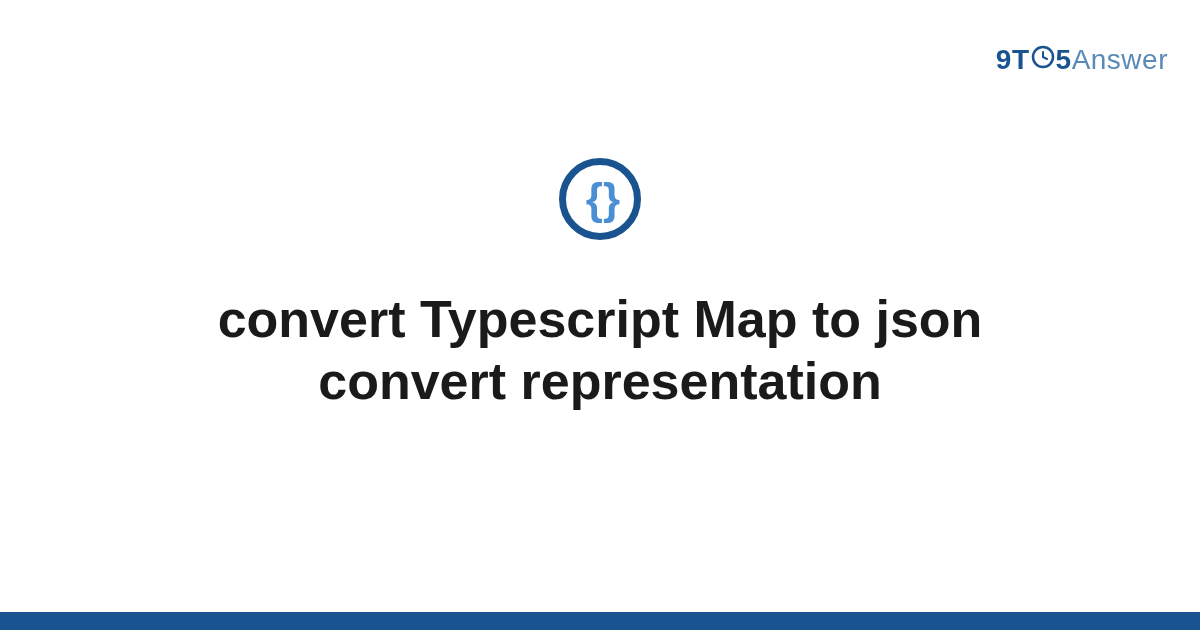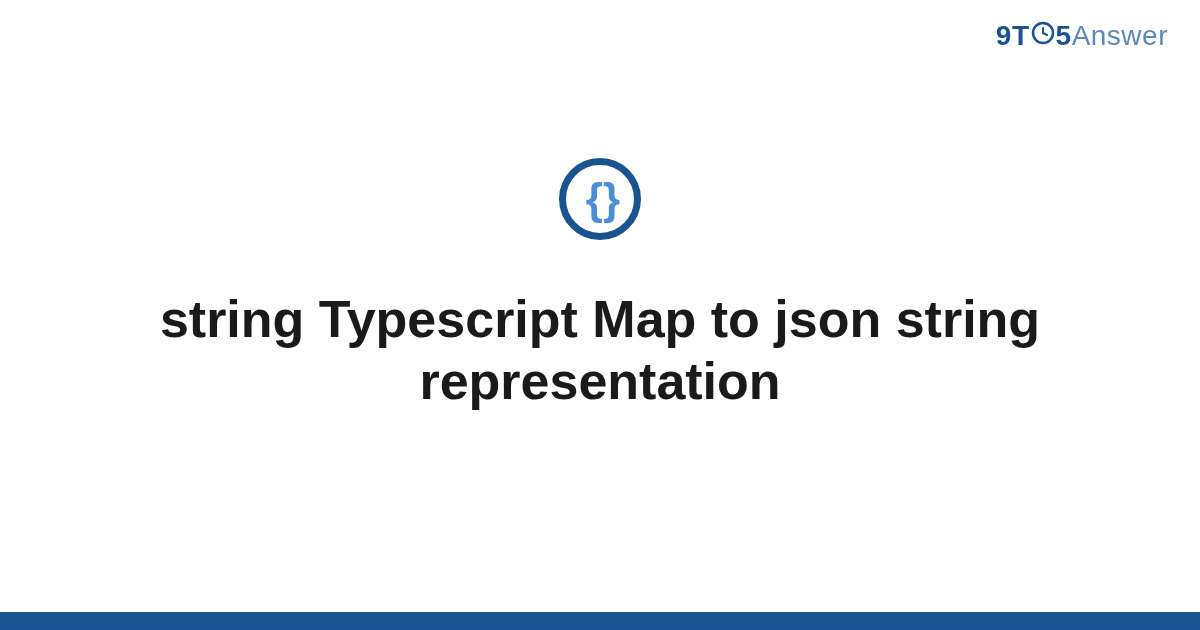--- a/index.html
+++ b/index.html
@@ -18,20 +18,21 @@
     .header {
       position: absolute;
       top: 20px;
       right: 32px;
     }
     .logo {
       font-size: 28px;
       font-weight: 400;
       letter-spacing: 0.5px;
       color: #1a5490;
+      margin-top: 24px;
     }
     .logo .nine {
       color: #1a5490;
       font-weight: 600;
     }
     .logo .t {
       color: #1a5490;
       font-weight: 600;
     }
     .logo .o-icon {
@@ -113,16 +114,16 @@
         </svg></span><span class="five">5</span><span class="answer">Answer</span>
   </div>
 </div>
 
 <div class="content">
   <div class="icon-wrapper">
     <div class="circle-icon">
       <span class="braces">{ }</span>
     </div>
   </div>
-  <h1 class="title">string Typescript Map to json string representation</h1>
+  <h1 class="title">convert Typescript Map to json convert representation</h1>
 </div>
 
 <div class="footer-bar"></div>
 
 </body></html>

